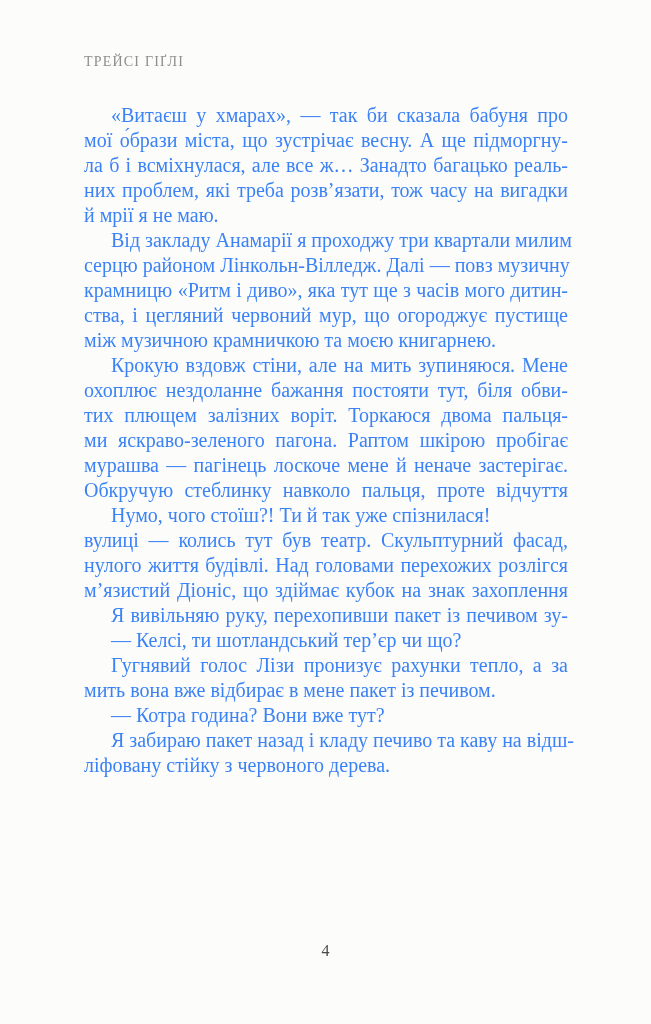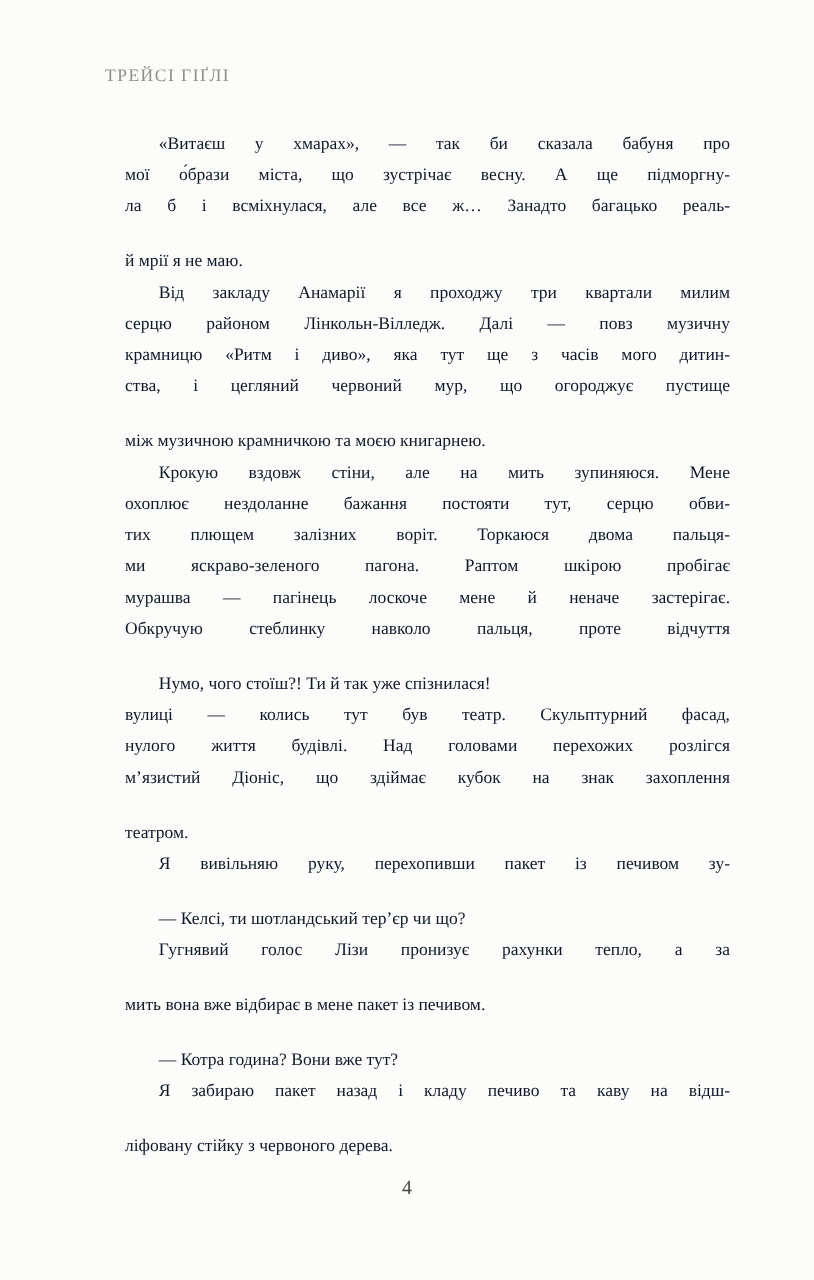--- a/index.html
+++ b/index.html
@@ -20,41 +20,40 @@
     left: 84px;
     top: 54px;
     font-size: 14px;
     line-height: 16px;
     letter-spacing: 1.2px;
     color: #8f8e8c;
     text-transform: uppercase;
   }
   .text-block {
     position: absolute;
-    left: 100px;
+    left: 84px;
     top: 103px;
     width: 484px;
-    color: #0f172a;
-    font-size: 14px;
+    color: #3b82f6;
+    font-size: 20px;
   }
   .paragraph {
     margin: 0;
     padding: 0;
   }
   .line {
     height: 25px;
     line-height: 25px;
     text-align: justify;
     
     text-align-last: justify;
     white-space: nowrap;
   }
   .line.last {
     text-align-last: left;
-    margin-top: 19px;
   }
   .line.first {
     text-indent: 27px;
   }
   .page-number {
     position: absolute;
     top: 941px;
     left: 0;
     width: 100%;
     text-align: center;
@@ -67,45 +66,45 @@
 <body>
 
 <div class="page">
   <div class="running-header">ТРЕЙСІ ГІҐЛІ</div>
 
   <div class="text-block" id="text-block">
       <div class="paragraph">
         <div class="line first">«Витаєш у хмарах», — так би сказала бабуня про</div>
         <div class="line">мої о́брази міста, що зустрічає весну. А ще підморгну-</div>
         <div class="line">ла б і всміхнулася, але все ж… Занадто багацько реаль-</div>
+        <div class="line">них проблем, які треба розв’язати, тож часу на вигадки</div>
         <div class="line last">й мрії я не маю.</div>
       </div>
       <div class="paragraph">
         <div class="line first">Від закладу Анамарії я проходжу три квартали милим</div>
         <div class="line">серцю районом Лінкольн-Вілледж. Далі — повз музичну</div>
         <div class="line">крамницю «Ритм і диво», яка тут ще з часів мого дитин-</div>
         <div class="line">ства, і цегляний червоний мур, що огороджує пустище</div>
         <div class="line last">між музичною крамничкою та моєю книгарнею.</div>
       </div>
       <div class="paragraph">
         <div class="line first">Крокую вздовж стіни, але на мить зупиняюся. Мене</div>
-        <div class="line">охоплює нездоланне бажання постояти тут, серцю обви-</div>
+        <div class="line">охоплює нездоланне бажання постояти тут, біля обви-</div>
         <div class="line">тих плющем залізних воріт. Торкаюся двома пальця-</div>
         <div class="line">ми яскраво-зеленого пагона. Раптом шкірою пробігає</div>
         <div class="line">мурашва — пагінець лоскоче мене й неначе застерігає.</div>
         <div class="line">Обкручую стеблинку навколо пальця, проте відчуття</div>
       </div>
       <div class="paragraph">
         <div class="line first last">Нумо, чого стоїш?! Ти й так уже спізнилася!</div>
       </div>
       <div class="paragraph">
         <div class="line">вулиці — колись тут був театр. Скульптурний фасад,</div>
         <div class="line">нулого життя будівлі. Над головами перехожих розлігся</div>
         <div class="line">м’язистий Діоніс, що здіймає кубок на знак захоплення</div>
-        <div class="line last">театром.</div>
       </div>
       <div class="paragraph">
         <div class="line first">Я вивільняю руку, перехопивши пакет із печивом зу-</div>
       </div>
       <div class="paragraph">
         <div class="line first last">— Келсі, ти шотландський тер’єр чи що?</div>
       </div>
       <div class="paragraph">
         <div class="line first">Гугнявий голос Лізи пронизує рахунки тепло, а за</div>
         <div class="line last">мить вона вже відбирає в мене пакет із печивом.</div>

